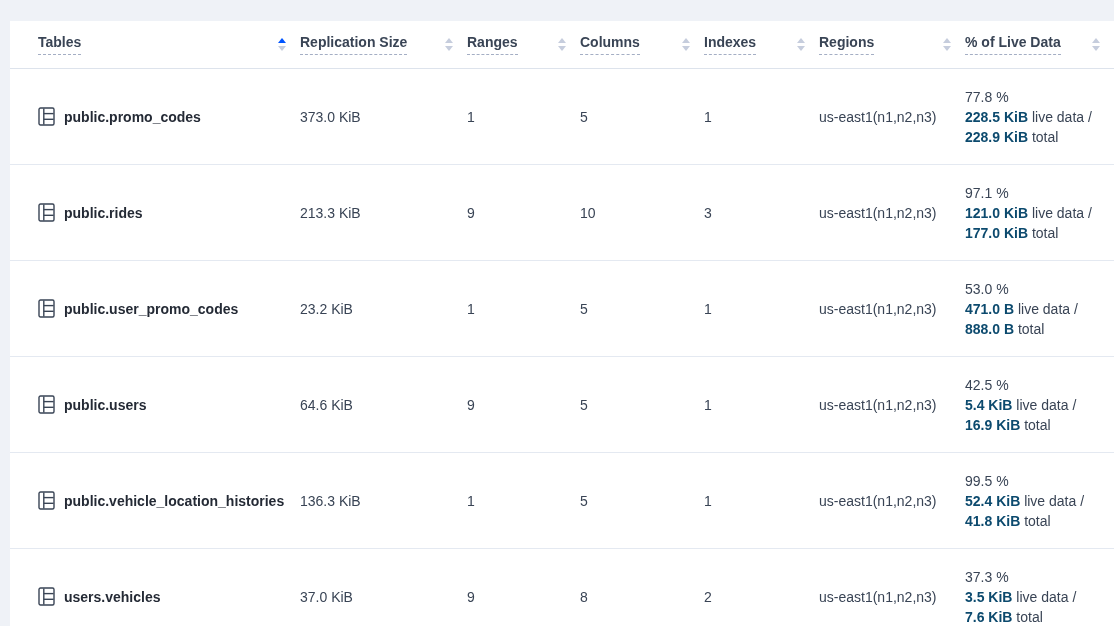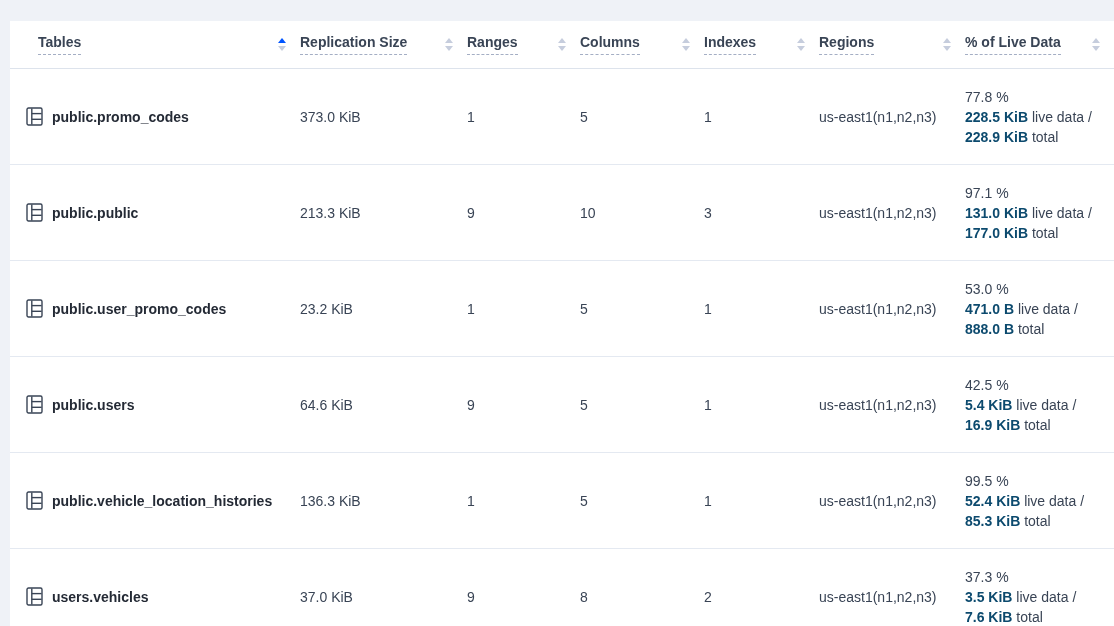--- a/index.html
+++ b/index.html
@@ -64,21 +64,21 @@
 
   tbody td {
     height: 95px;
     padding: 0;
     vertical-align: middle;
     border-bottom: 1px solid #e4e9f1;
     font-size: 14px;
     color: #394455;
     white-space: nowrap;
   }
-  td.c-first { padding-left: 16px; }
+  td.c-first { padding-left: 28px; }
   .name-wrap { display: flex; align-items: center; }
   .tbl-icon { display: inline-flex; margin-right: 9px; flex: none; }
   .name {
     color: #242a35;
     font-weight: 700;
     font-size: 14px;
     cursor: pointer;
   }
   td.c-live { line-height: 20px; font-size: 14px; }
   td.c-live .strong { color: #0c4a6e; font-weight: 700; }
@@ -195,31 +195,31 @@
         <td class="c-first">
           <div class="name-wrap">
             <span class="tbl-icon">
               <svg width="17" height="19" viewBox="0 0 17 19" fill="none" stroke="#394455" stroke-width="1.4">
                 <rect x="1" y="1" width="15" height="17" rx="1.5"></rect>
                 <line x1="5.8" y1="1.5" x2="5.8" y2="17.5"></line>
                 <line x1="5.8" y1="6.6" x2="15.6" y2="6.6"></line>
                 <line x1="5.8" y1="12.3" x2="15.6" y2="12.3"></line>
               </svg>
             </span>
-            <span class="name">public.public</span>
+            <span class="name">public.rides</span>
           </div>
         </td>
         <td>213.3 KiB</td>
         <td>9</td>
         <td>10</td>
         <td>3</td>
         <td>us-east1(n1,n2,n3)</td>
         <td class="c-live">
           <div>97.1 %</div>
-          <div><span class="strong">131.0 KiB</span> <span>live data /</span></div>
+          <div><span class="strong">121.0 KiB</span> <span>live data /</span></div>
           <div><span class="strong">177.0 KiB</span> <span>total</span></div>
         </td>
       </tr>
         <tr>
         <td class="c-first">
           <div class="name-wrap">
             <span class="tbl-icon">
               <svg width="17" height="19" viewBox="0 0 17 19" fill="none" stroke="#394455" stroke-width="1.4">
                 <rect x="1" y="1" width="15" height="17" rx="1.5"></rect>
                 <line x1="5.8" y1="1.5" x2="5.8" y2="17.5"></line>
@@ -281,21 +281,21 @@
           </div>
         </td>
         <td>136.3 KiB</td>
         <td>1</td>
         <td>5</td>
         <td>1</td>
         <td>us-east1(n1,n2,n3)</td>
         <td class="c-live">
           <div>99.5 %</div>
           <div><span class="strong">52.4 KiB</span> <span>live data /</span></div>
-          <div><span class="strong">85.3 KiB</span> <span>total</span></div>
+          <div><span class="strong">41.8 KiB</span> <span>total</span></div>
         </td>
       </tr>
         <tr>
         <td class="c-first">
           <div class="name-wrap">
             <span class="tbl-icon">
               <svg width="17" height="19" viewBox="0 0 17 19" fill="none" stroke="#394455" stroke-width="1.4">
                 <rect x="1" y="1" width="15" height="17" rx="1.5"></rect>
                 <line x1="5.8" y1="1.5" x2="5.8" y2="17.5"></line>
                 <line x1="5.8" y1="6.6" x2="15.6" y2="6.6"></line>

